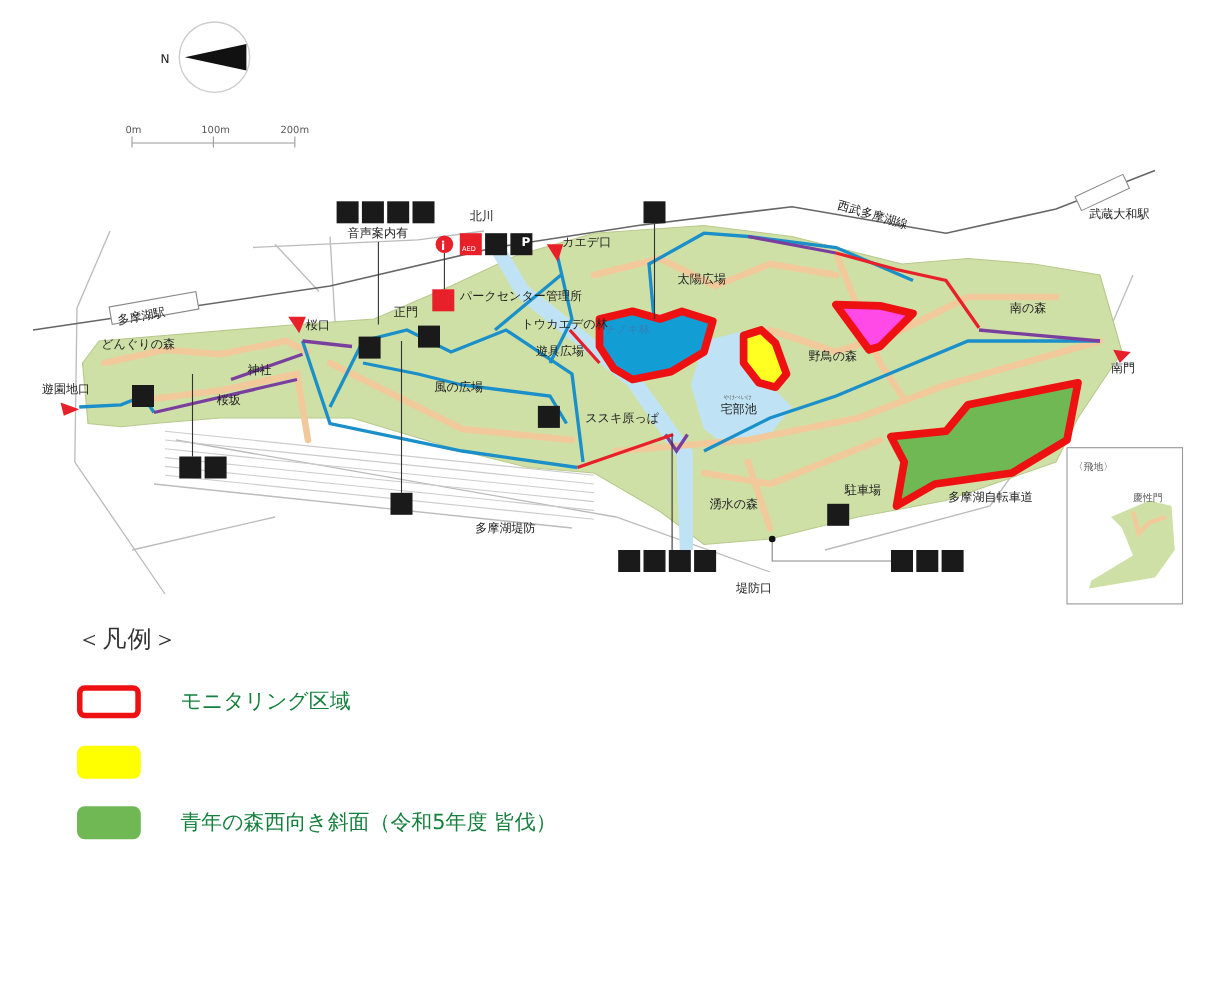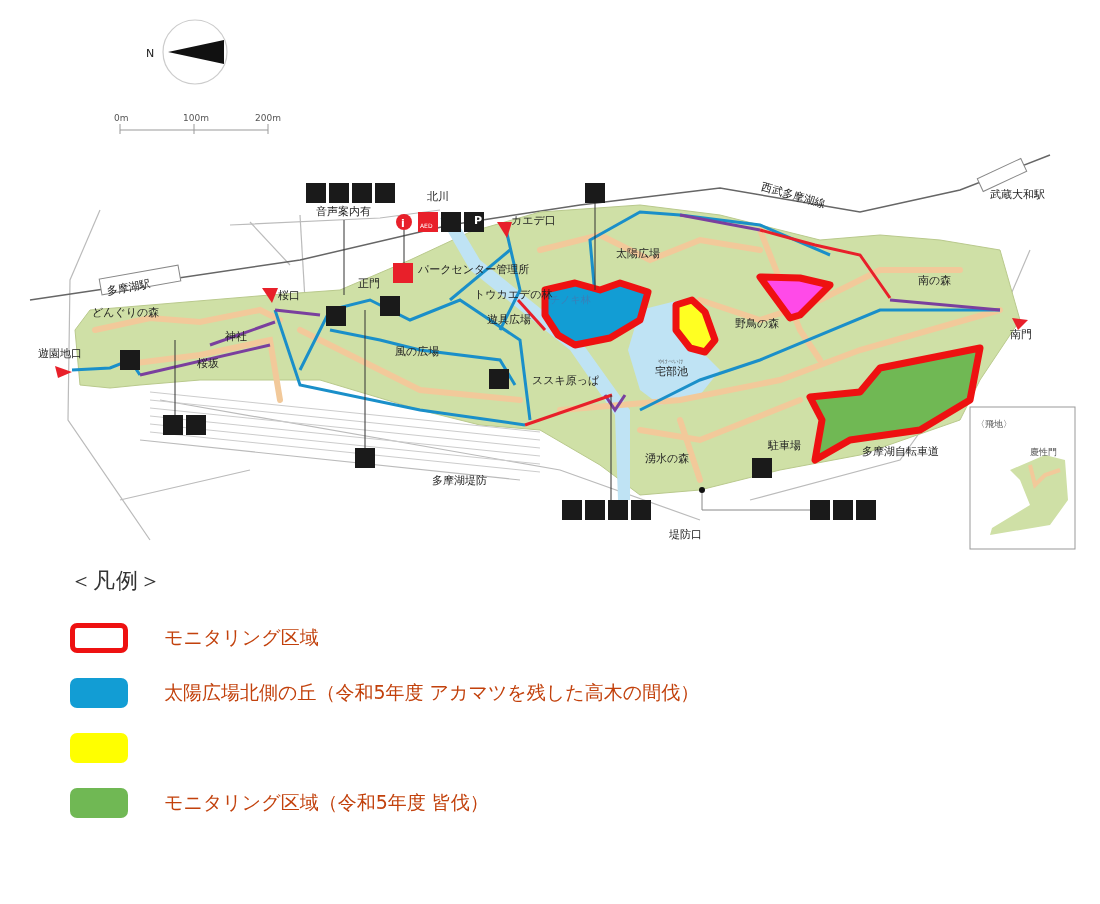--- a/index.html
+++ b/index.html
@@ -6,21 +6,21 @@
   body{width:1100px;height:904px;position:relative;overflow:hidden;font-family:"DejaVu Sans","Liberation Sans",sans-serif;color:#222;}
   #map{position:absolute;left:0;top:0;width:1100px;height:560px;}
   .lbl{font-size:11px;fill:#222;font-family:"DejaVu Sans",sans-serif;}
   .lbl-sm{font-size:9px;fill:#555;font-family:"DejaVu Sans",sans-serif;}
   .icon-box{fill:#1a1a1a;}
   .icon-glyph{fill:#fff;font-size:11px;font-family:"DejaVu Sans",sans-serif;font-weight:bold;}
   .legend{position:absolute;left:70px;top:566px;width:900px;}
   .legend-title{font-size:22px;color:#333;margin:0 0 24px 0;font-family:Liberation Sans, sans-serif;letter-spacing:1px;}
   .legend-row{display:flex;align-items:center;height:36px;margin-bottom:19px;}
   .swatch{width:58px;height:30px;border-radius:7px;box-sizing:border-box;margin-right:36px;flex:none;}
-  .legend-text{font-size:19px;color:#c2410c;font-family:"DejaVu Sans",sans-serif;}
+  .legend-text{font-size:19px;color:#15803d;font-family:"DejaVu Sans",sans-serif;}
 </style>
 </head>
 <body>
 
 <svg id="map" viewBox="0 0 1100 560" xmlns="http://www.w3.org/2000/svg">
 
   <g>
     <circle cx="195" cy="52" r="32" fill="#fff" stroke="#ccc" stroke-width="1.2"></circle>
     <polygon points="168,52 224,40 224,64" fill="#111"></polygon>
     <text x="146" y="57" class="lbl">N</text>
@@ -200,23 +200,19 @@
   </g>
 </svg>
 
 <div class="legend">
   <div class="legend-title">＜凡例＞</div>
   <div class="legend-row">
     <div class="swatch" style="border:5px solid #ee1111;background:#fff;"></div>
     <span class="legend-text">モニタリング区域</span>
   </div>
   <div class="legend-row">
-    <div class="swatch" style="background:#129dd4;"></div>
-    <span class="legend-text">太陽広場北側の丘（令和5年度 アカマツを残した高木の間伐）</span>
-  </div>
-  <div class="legend-row">
     <div class="swatch" style="background:#ffff00;"></div>
   </div>
   <div class="legend-row">
     <div class="swatch" style="background:#70b854;"></div>
-    <span class="legend-text">モニタリング区域（令和5年度 皆伐）</span>
+    <span class="legend-text">青年の森西向き斜面（令和5年度 皆伐）</span>
   </div>
 </div>
 
 </body></html>

